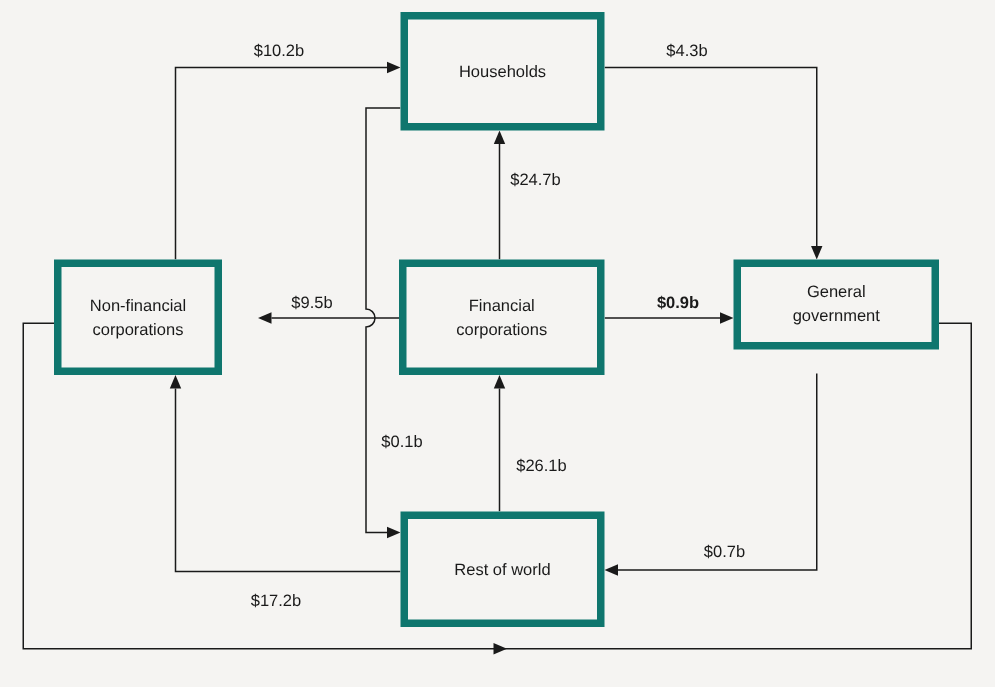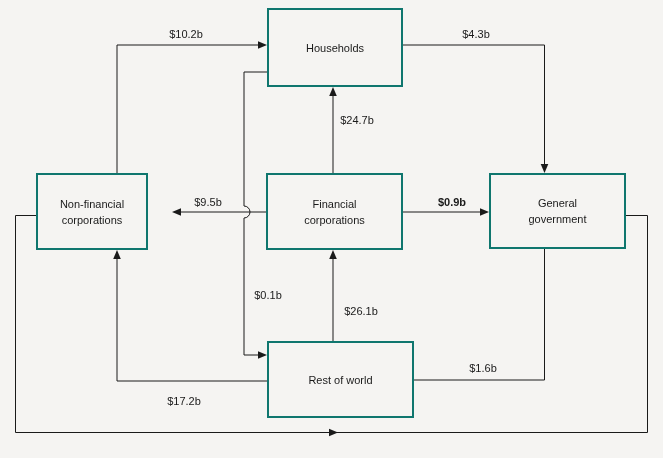--- a/index.html
+++ b/index.html
@@ -26,21 +26,21 @@
     stroke: #1a1a1a;
     stroke-width: 1;
   }
   .wires polygon {
     fill: #1a1a1a;
     stroke: none;
   }
   .node {
     position: absolute;
     box-sizing: border-box;
-    border: 2px solid #0f766e;
+    border: 5px solid #0f766e;
     background: #f5f4f2;
     display: flex;
     align-items: center;
     justify-content: center;
   }
   .node-label {
     width: 96px;
     text-align: center;
     font-size: 11px;
     line-height: 16px;
@@ -115,41 +115,41 @@
   </div>
 
   <div class="node" style="left:36px; top:173px; width:112px; height:77px;">
     <div class="node-label">Non-financial corporations</div>
   </div>
 
   <div class="node" style="left:266px; top:173px; width:137px; height:77px;">
     <div class="node-label">Financial corporations</div>
   </div>
 
-  <div class="node" style="left:489px; top:173px; width:137px; height:76px;align-items:center;">
+  <div class="node" style="left:489px; top:173px; width:137px; height:60px;align-items:center;">
     <div class="node-label">General government</div>
   </div>
 
-  <div class="node" style="left:267px; top:341px; width:147px; height:77px;">
+  <div class="node" style="left:267px; top:341px; width:136px; height:77px;">
     <div class="node-label">Rest of world</div>
   </div>
 
   <div class="flow-label" style="left:186px; top:34px;">$10.2b</div>
 
-  <div class="flow-label" style="left:476px; top:34px;">$4.3b</div>
+  <div class="flow-label" style="left:458px; top:34px;">$4.3b</div>
 
   <div class="flow-label" style="left:357px; top:120px;">$24.7b</div>
 
   <div class="flow-label" style="left:208px; top:202px;">$9.5b</div>
 
   <div class="flow-label" style="left:452px; top:202px;font-weight:bold;">$0.9b</div>
 
   <div class="flow-label" style="left:268px; top:295px;">$0.1b</div>
 
   <div class="flow-label" style="left:361px; top:311px;">$26.1b</div>
 
   <div class="flow-label" style="left:184px; top:368px;margin-top:33px;">$17.2b</div>
 
-  <div class="flow-label" style="left:483px; top:368px;">$1.6b</div>
+  <div class="flow-label" style="left:483px; top:368px;">$0.7b</div>
 
   <div class="flow-label" style="left:313px; top:445px;margin-top:45px;">$1.3b</div>
 
 </div>
 
 </body></html>

